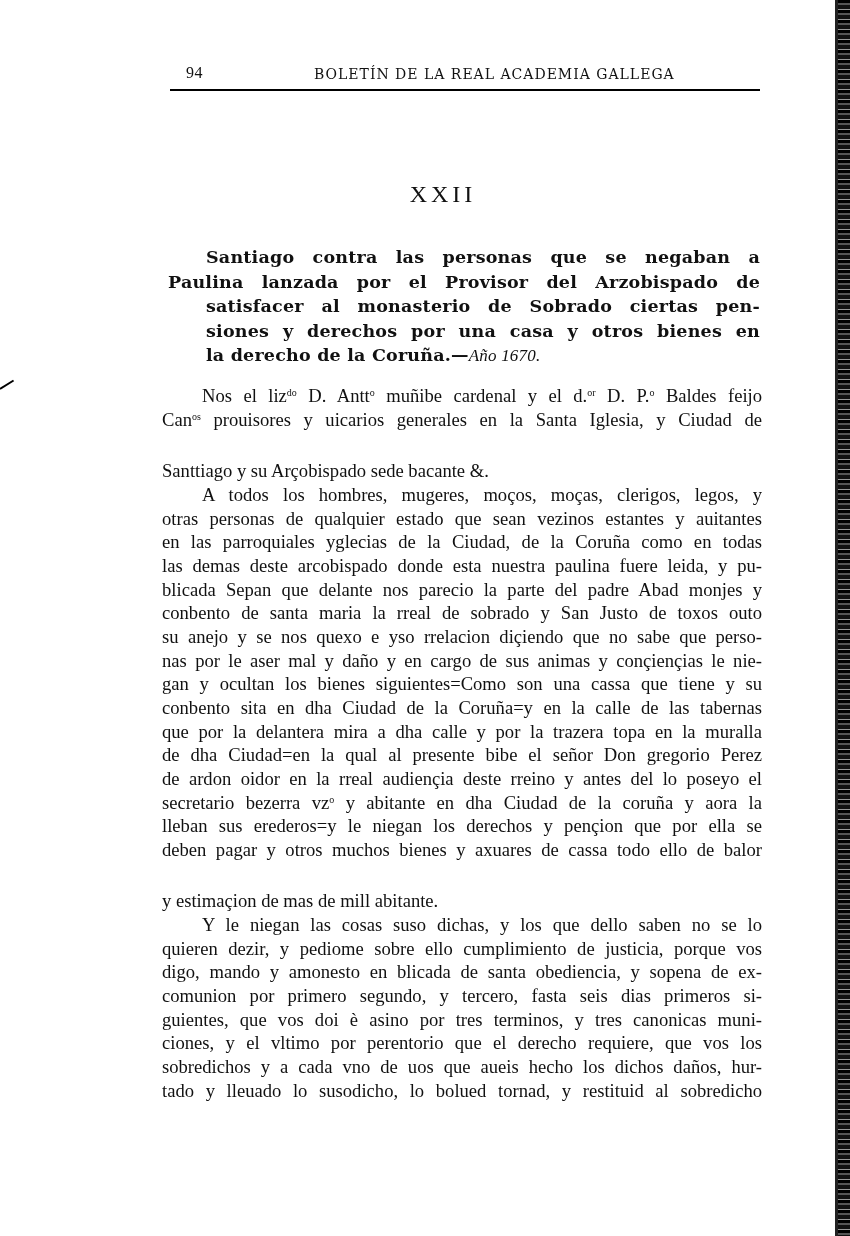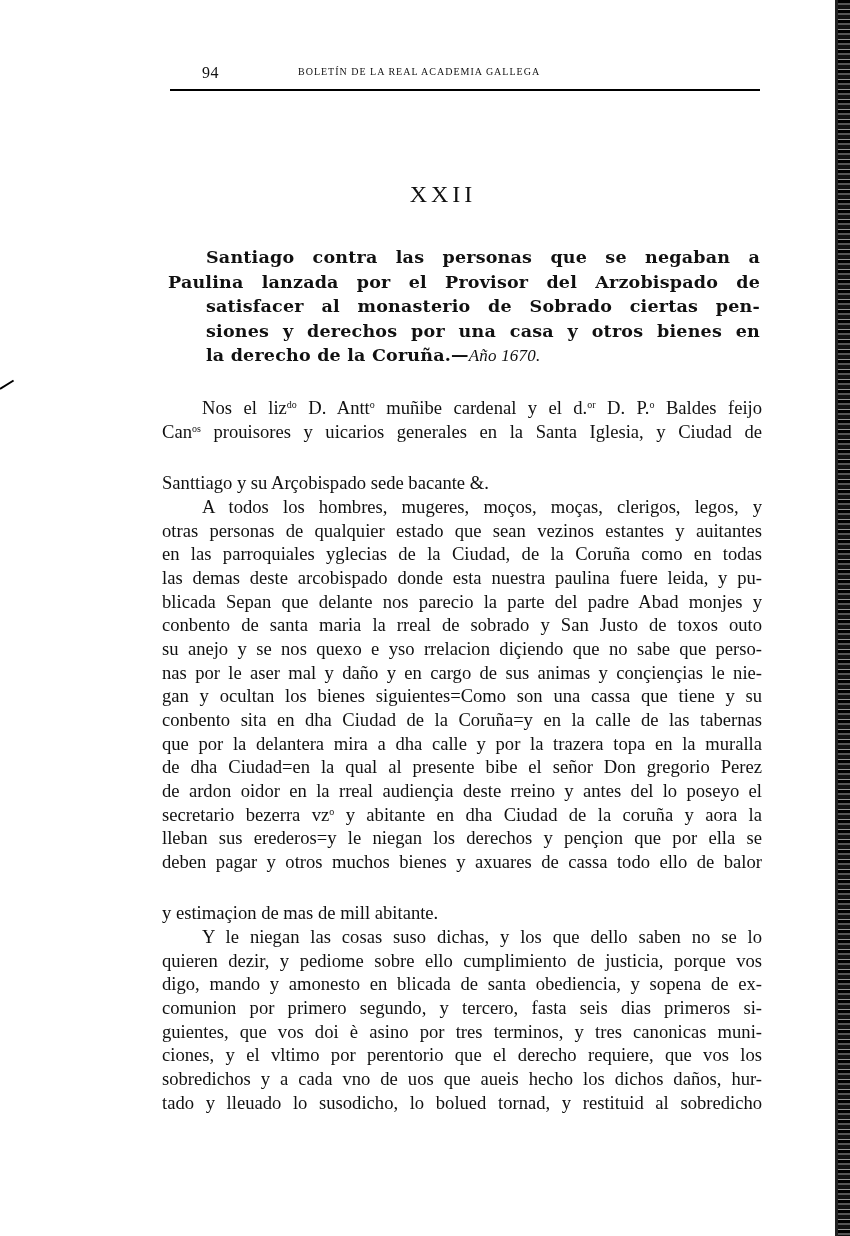--- a/index.html
+++ b/index.html
@@ -15,39 +15,39 @@
     position:absolute; right:12px; top:0; width:3px; height:1236px; background:#222;
   }
   .stray-mark {
     position:absolute; left:0; top:388px; width:16px; height:2px; background:#000;
     transform:rotate(-32deg); transform-origin:left center;
   }
   .running-head {
     position:absolute; left:170px; top:62px; width:590px; height:26px;
     font-family:"DejaVu Serif", serif; font-size:13px; letter-spacing:0.5px;
   }
-  .page-num { position:absolute; left:16px; top:2px; font-size:16px; font-family:"Liberation Serif", serif;margin-left:16px; }
-  .journal-title { position:absolute; left:128px; top:4px; font-variant:small-caps; font-size:10px; letter-spacing:1px;font-family:Liberation Serif, serif; }
+  .page-num { position:absolute; left:16px; top:2px; font-size:16px; font-family:"Liberation Serif", serif; }
+  .journal-title { position:absolute; left:144px; top:4px; font-variant:small-caps; font-size:14px; letter-spacing:1px; }
   .head-rule { position:absolute; left:170px; top:89px; width:590px; height:1.5px; background:#000; }
   .doc-number {
     position:absolute; left:0; width:850px; top:181px; text-align:center;
     font-family:"Liberation Serif", serif; font-size:24px; letter-spacing:4px;
     padding-left:36px; box-sizing:border-box;
   }
   .doc-title {
     position:absolute; left:168px; top:245px; width:592px;
     font-family:"DejaVu Serif", serif; font-weight:bold; font-size:17.5px; line-height:24.5px;
     text-align:justify; letter-spacing:0.2px;
   }
   .doc-title .line { display:block; text-align:justify; text-align-last:justify; white-space:nowrap; }
   .doc-title .line.indent { padding-left:38px; }
   .doc-title .line.last { text-align-last:left; }
   .doc-title .date { font-style:italic; font-weight:normal; font-family:"Liberation Serif", serif; font-size:17px; }
   .body-text {
-    position:absolute; left:162px; top:396px; width:600px;
+    position:absolute; left:162px; top:384px; width:600px;
     font-family:"Liberation Serif", serif; font-size:18.6px; line-height:23.65px;
   }
   .body-text .line { display:block; white-space:nowrap; text-align:justify; text-align-last:justify; }
   .body-text .line.indent { padding-left:40px; }
   .body-text .line.last { text-align-last:left;margin-top:28px; }
   sup { font-size:10px; line-height:0; vertical-align:6px; }
 </style>
 </head>
 <body>
 

